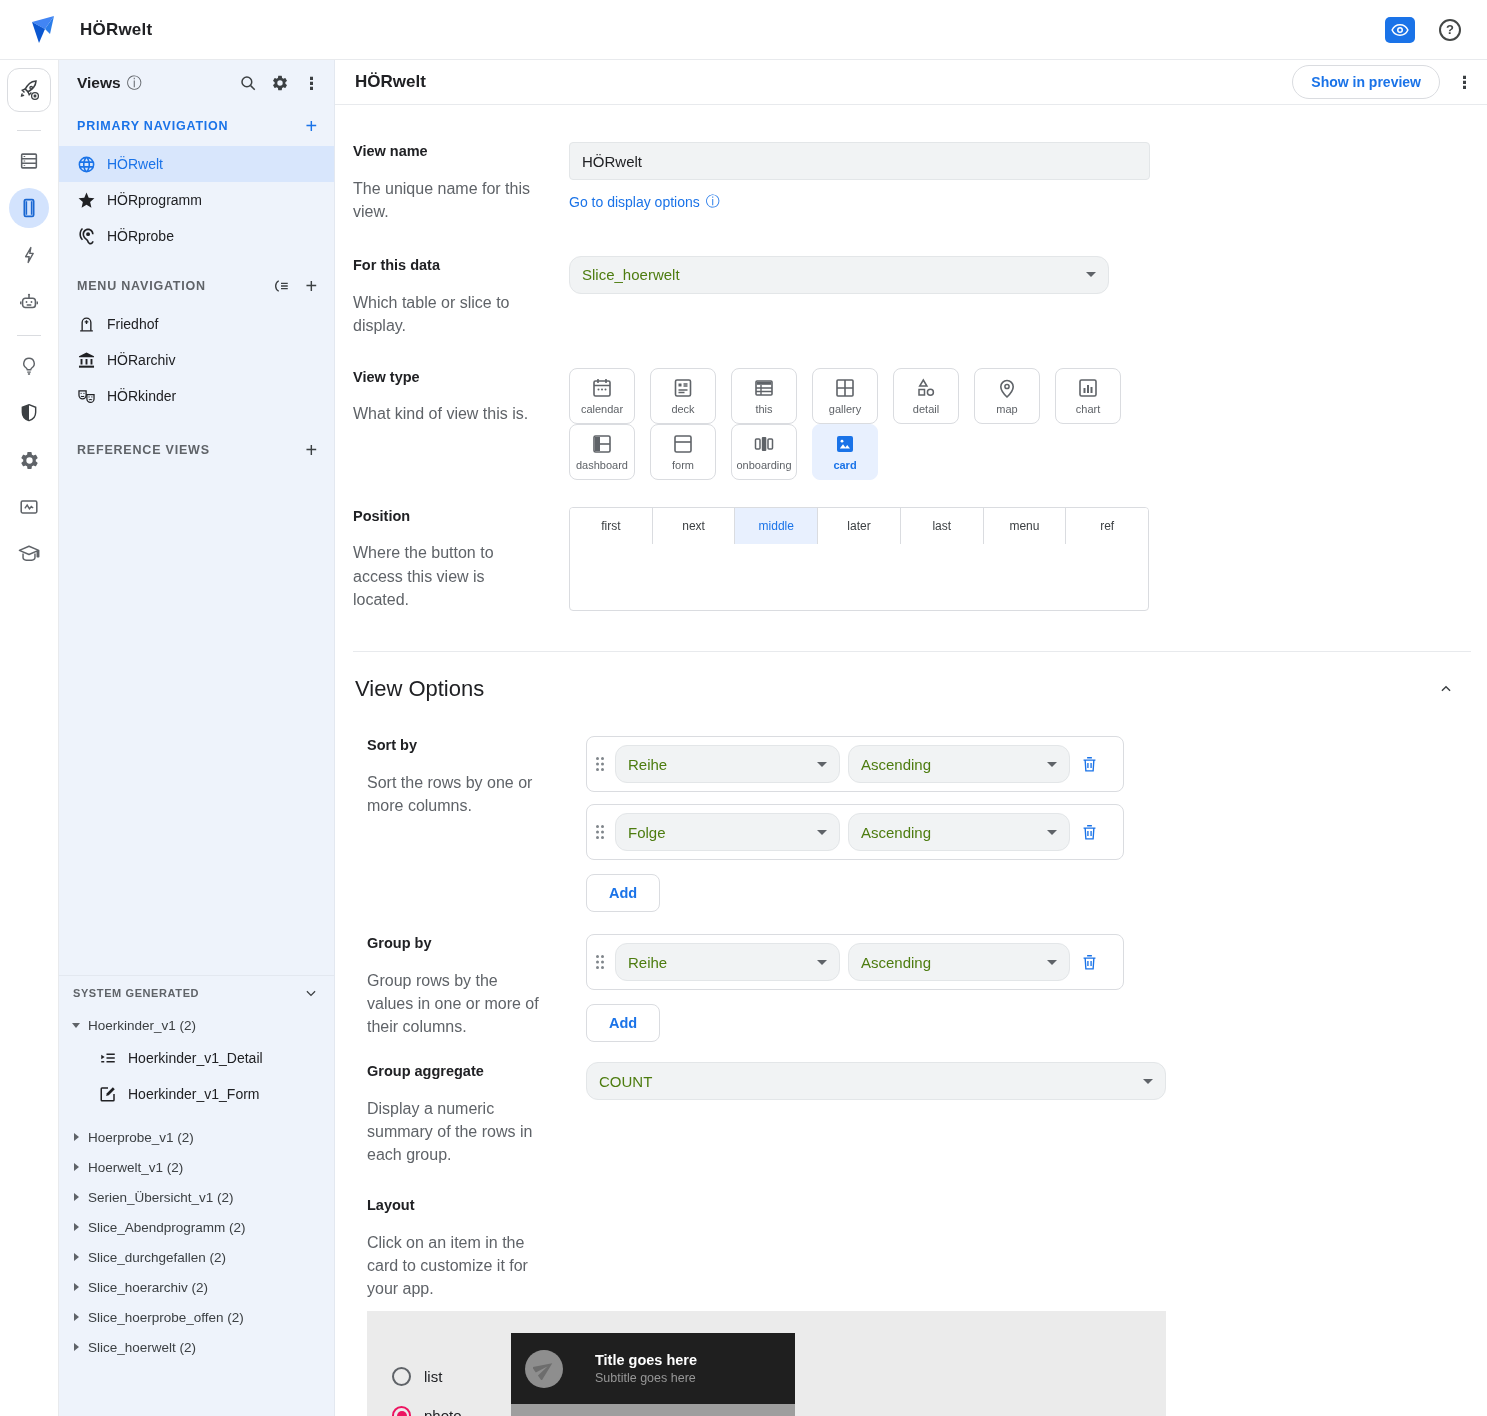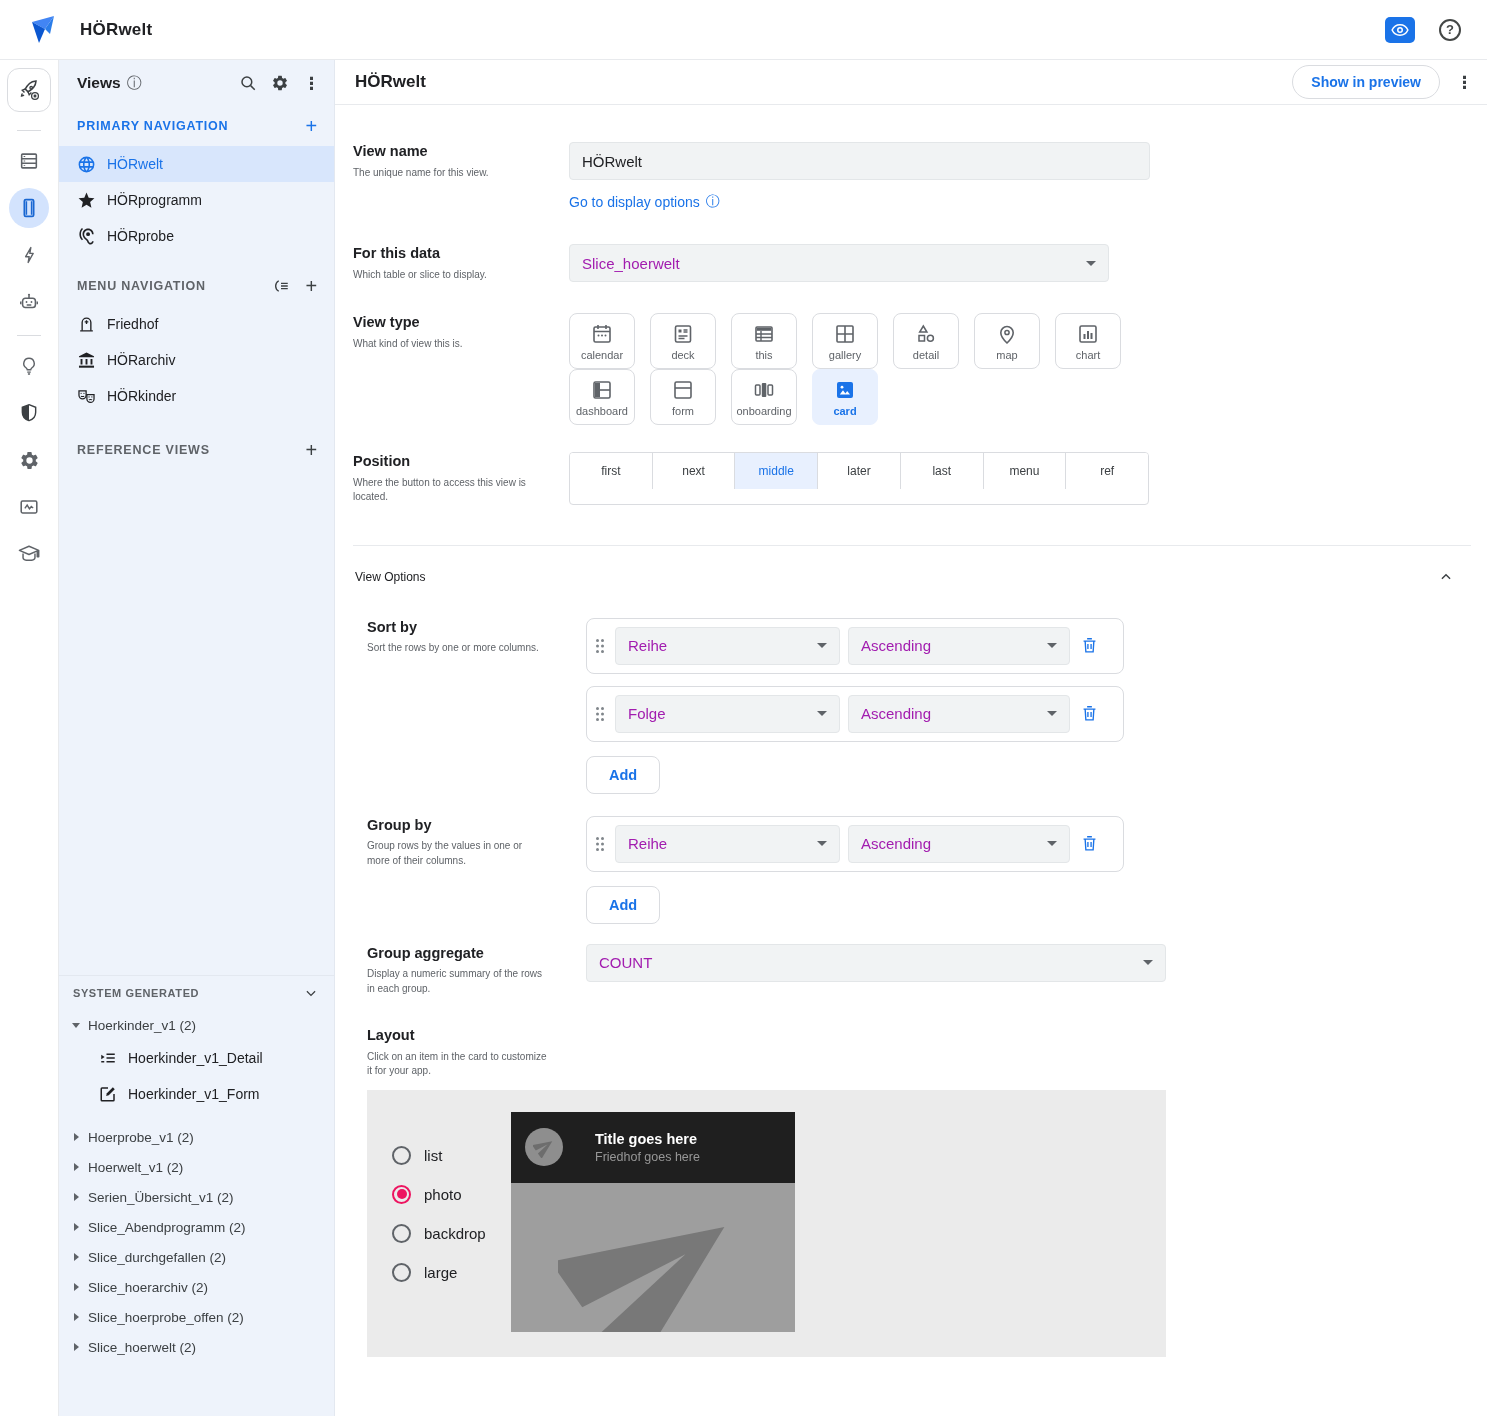--- a/index.html
+++ b/index.html
@@ -70,50 +70,50 @@
   .main-head .spacer { flex:1; }
   .pill-btn { border:1px solid #dadce0; border-radius:18px; background:#fff; color:#1a73e8;
     font-size:14px; font-weight:600; padding:8px 18px; cursor:pointer;
     font-family:inherit; }
   .main-head .kebab { margin-left:16px; cursor:pointer; }
 
   .content { padding:37px 0 0 18px; overflow:hidden; }
   .frow { display:flex; }
   .frow .lbl-col { width:216px; flex-shrink:0; padding-right:10px; }
   .lbl { font-size:14.5px; font-weight:bold; color:#202124; line-height:1.35; }
-  .hlp { font-size:10px; color:#5f6368; margin-top:4px; line-height:1.45; width:180px; }
+  .hlp { font-size:16px; color:#5f6368; margin-top:15px; line-height:1.45; width:180px; }
 
   .text-input { width:581px; height:38px; background:#f1f3f4; border:1px solid #e3e6e8;
     border-radius:4px; padding:0 12px; font-size:15px; color:#202124; font-family:inherit; }
   .link-row { margin-top:13px; display:flex; align-items:center; gap:6px;
     color:#1a73e8; font-size:14px; cursor:pointer; }
 
-  .dropdown { height:38px; background:#f1f3f4; border:1px solid #e3e6e8; border-radius:4px;
-    display:flex; align-items:center; padding:0 12px; font-size:15px; color:#a21caf; cursor:pointer; }
+  .dropdown { height:38px; background:#f1f3f4; border:1px solid #e3e6e8; border-radius:12px;
+    display:flex; align-items:center; padding:0 12px; font-size:15px; color:#4d7c0f; cursor:pointer; }
   .dropdown .spacer { flex:1; }
   .caret { width:0; height:0; border-left:5px solid transparent; border-right:5px solid transparent;
     border-top:5px solid #5f6368; margin-left:8px; flex-shrink:0; }
 
   .tiles { display:flex; flex-wrap:wrap; gap:0 15px; width:600px; }
   .tile { width:66px; height:56px; border:1px solid #dadce0; border-radius:8px; cursor:pointer;
     display:flex; flex-direction:column; align-items:center; justify-content:center; gap:3px;
     background:#fff; }
   .tile .tlabel { font-size:11px; color:#5f6368; }
   .tile.selected { background:#e8f0fe; border-color:#e8f0fe;font-weight:bold; }
   .tile.selected .tlabel { color:#1a73e8; }
 
   .seg-bar { display:flex; width:580px; border:1px solid #dadce0; border-radius:4px; overflow:hidden; }
   .seg { flex:1; height:36px; display:flex; align-items:center; justify-content:center;
     font-size:12px; color:#3c4043; border-right:1px solid #dadce0; cursor:pointer; background:#fff; }
   .seg:last-child { border-right:none; }
   .seg.selected { background:#e8f0fe; color:#1a73e8; }
 
   .hr { height:1px; background:#e8eaed; margin:40px 16px 0 0; }
   .vo-head { display:flex; align-items:center; margin:24px 34px 0 2px; }
-  .vo-title { font-size:12px; color:#202124; }
+  .vo-title { font-size:22px; color:#202124; }
   .vo-head .spacer { flex:1; }
 
   .sub { padding-left:14px; }
   .sub .lbl-col { width:219px; }
   .sort-card { width:538px; border:1px solid #dadce0; border-radius:8px; background:#fff;
     display:flex; align-items:center; padding:8px 10px 8px 6px; gap:8px; margin-bottom:12px; }
   .sort-card .dropdown { flex-shrink:0; }
   .dd-col { width:225px; }
   .dd-ord { width:222px; }
   .drag { width:14px; display:flex; justify-content:center; cursor:grab; }
@@ -714,21 +714,21 @@
               <div class="card-head">
                 <div class="card-avatar">
                   <svg width="22" height="22" viewBox="0 0 24 24">
                     <g transform="rotate(-35 12 12)">
                       <path d="M2.5 21L23 12 2.5 3l-.01 7L17 12 2.49 14z" fill="#6d6d6d"></path>
                     </g>
                   </svg>
                 </div>
                 <div>
                   <div class="card-title">Title goes here</div>
-                  <div class="card-sub">Friedhof goes here</div>
+                  <div class="card-sub">Subtitle goes here</div>
                 </div>
               </div>
               <div class="card-body">
                 <svg width="190" height="190" viewBox="0 0 24 24" style="margin-top:40px">
                   <g transform="rotate(-35 12 12)">
                     <path d="M2.5 21L23 12 2.5 3l-.01 7L17 12 2.49 14z" fill="#787878"></path>
                   </g>
                 </svg>
               </div>
             </div>

